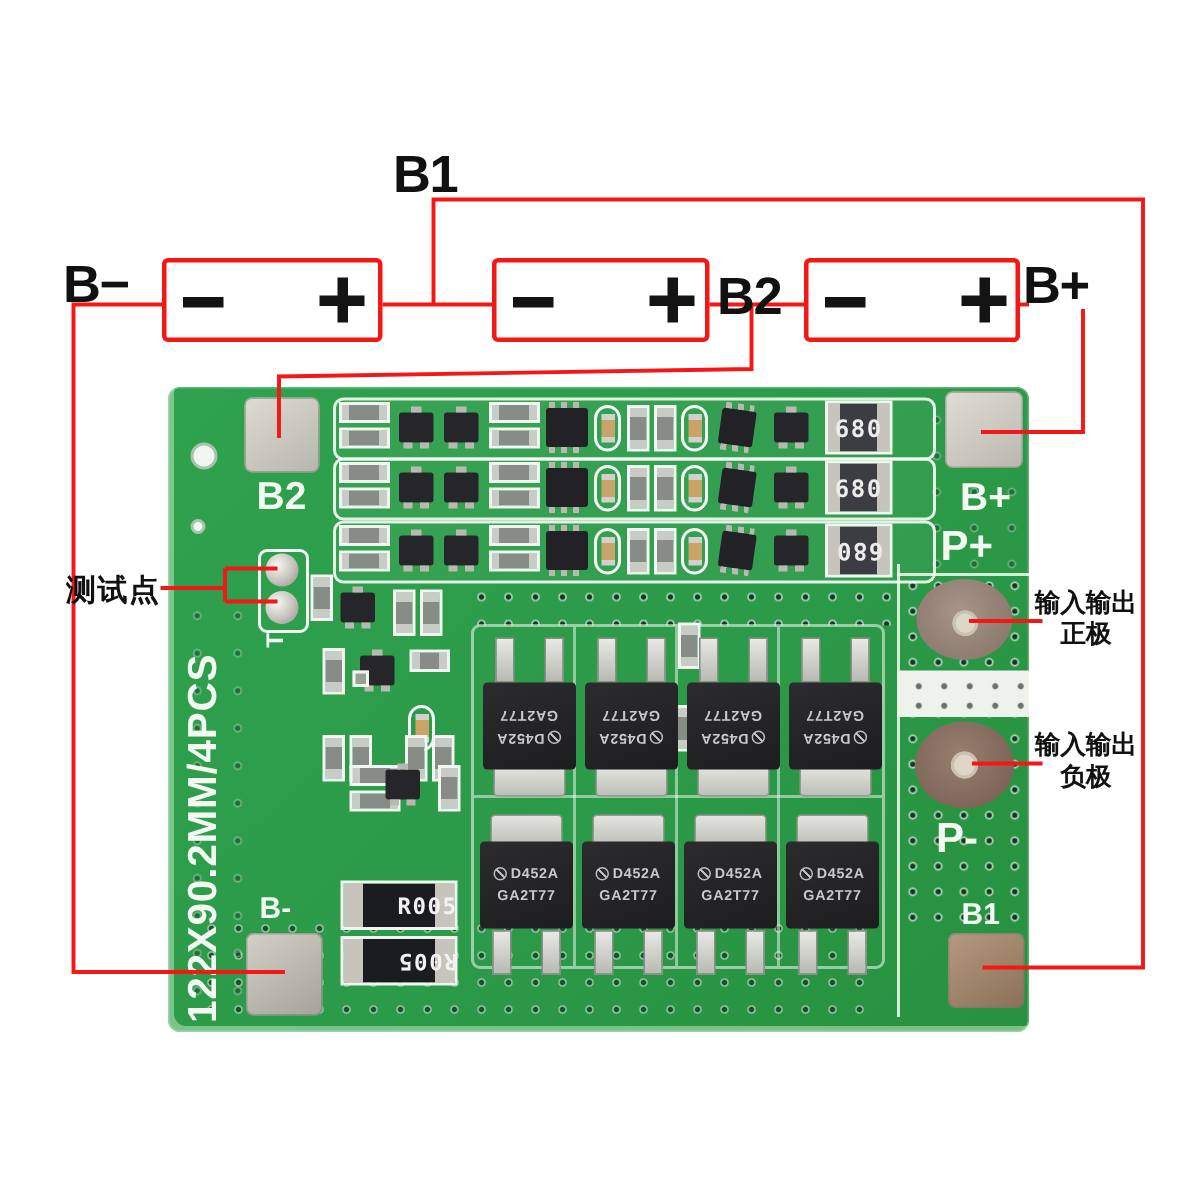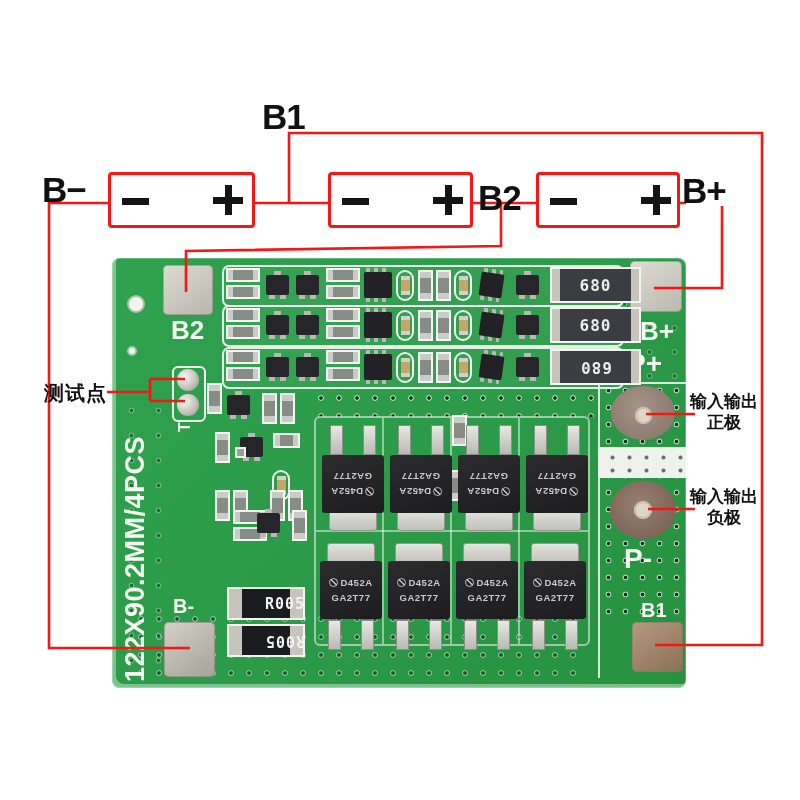--- a/index.html
+++ b/index.html
@@ -31,21 +31,21 @@
   .ic8::before,.ic8::after{content:"";position:absolute;left:2px;right:2px;height:4px;
       background:repeating-linear-gradient(90deg,#b9b9b2 0 4px,transparent 4px 8px);}
   .ic8::before{top:-4px;} .ic8::after{bottom:-4px;}
   .ic6{position:absolute;width:23px;height:24px;background:#222226;border-radius:2px;transform:rotate(8deg);}
   .ic6::before,.ic6::after{content:"";position:absolute;left:2px;right:2px;height:4px;
       background:repeating-linear-gradient(90deg,#b9b9b2 0 4px,transparent 4px 8px);}
   .ic6::before{top:-4px;} .ic6::after{bottom:-4px;}
   .ov{position:absolute;width:18px;height:31px;border:2px solid #f2f6f1;border-radius:10px;box-sizing:border-box;
       display:flex;align-items:center;justify-content:center;}
   .ovchip{width:9px;height:19px;background:linear-gradient(180deg,#cfd2cb 0 4px,#c8a468 4px 15px,#cfd2cb 15px);}
-  .r680{position:absolute;width:91px;height:36px;border:2px solid #f2f6f1;box-sizing:border-box;
+  .r680{position:absolute;width:45px;height:36px;border:2px solid #f2f6f1;box-sizing:border-box;
         background:linear-gradient(90deg,#c6c4bd 0 8px,#3c3d42 8px calc(100% - 8px),#c6c4bd calc(100% - 8px));
         display:flex;align-items:center;justify-content:center;}
   .r680 span{color:#ececec;font:700 16px "DejaVu Sans Mono",monospace;letter-spacing:1px;}
   .flip{display:inline-block;transform:rotate(180deg);}
   .r005{position:absolute;left:115px;width:78px;height:33px;border:2px solid #f2f6f1;box-sizing:border-box;
         background:linear-gradient(90deg,#c6c4bd 0 13px,#1b1c20 13px calc(100% - 13px),#c6c4bd calc(100% - 13px));
         display:flex;align-items:center;justify-content:center;}
   .r005 span{color:#f2f2f2;font:700 15px "DejaVu Sans Mono",monospace;letter-spacing:1px;margin-left:38px;}
   
   .mosfet{position:absolute;width:62px;height:106px;}

